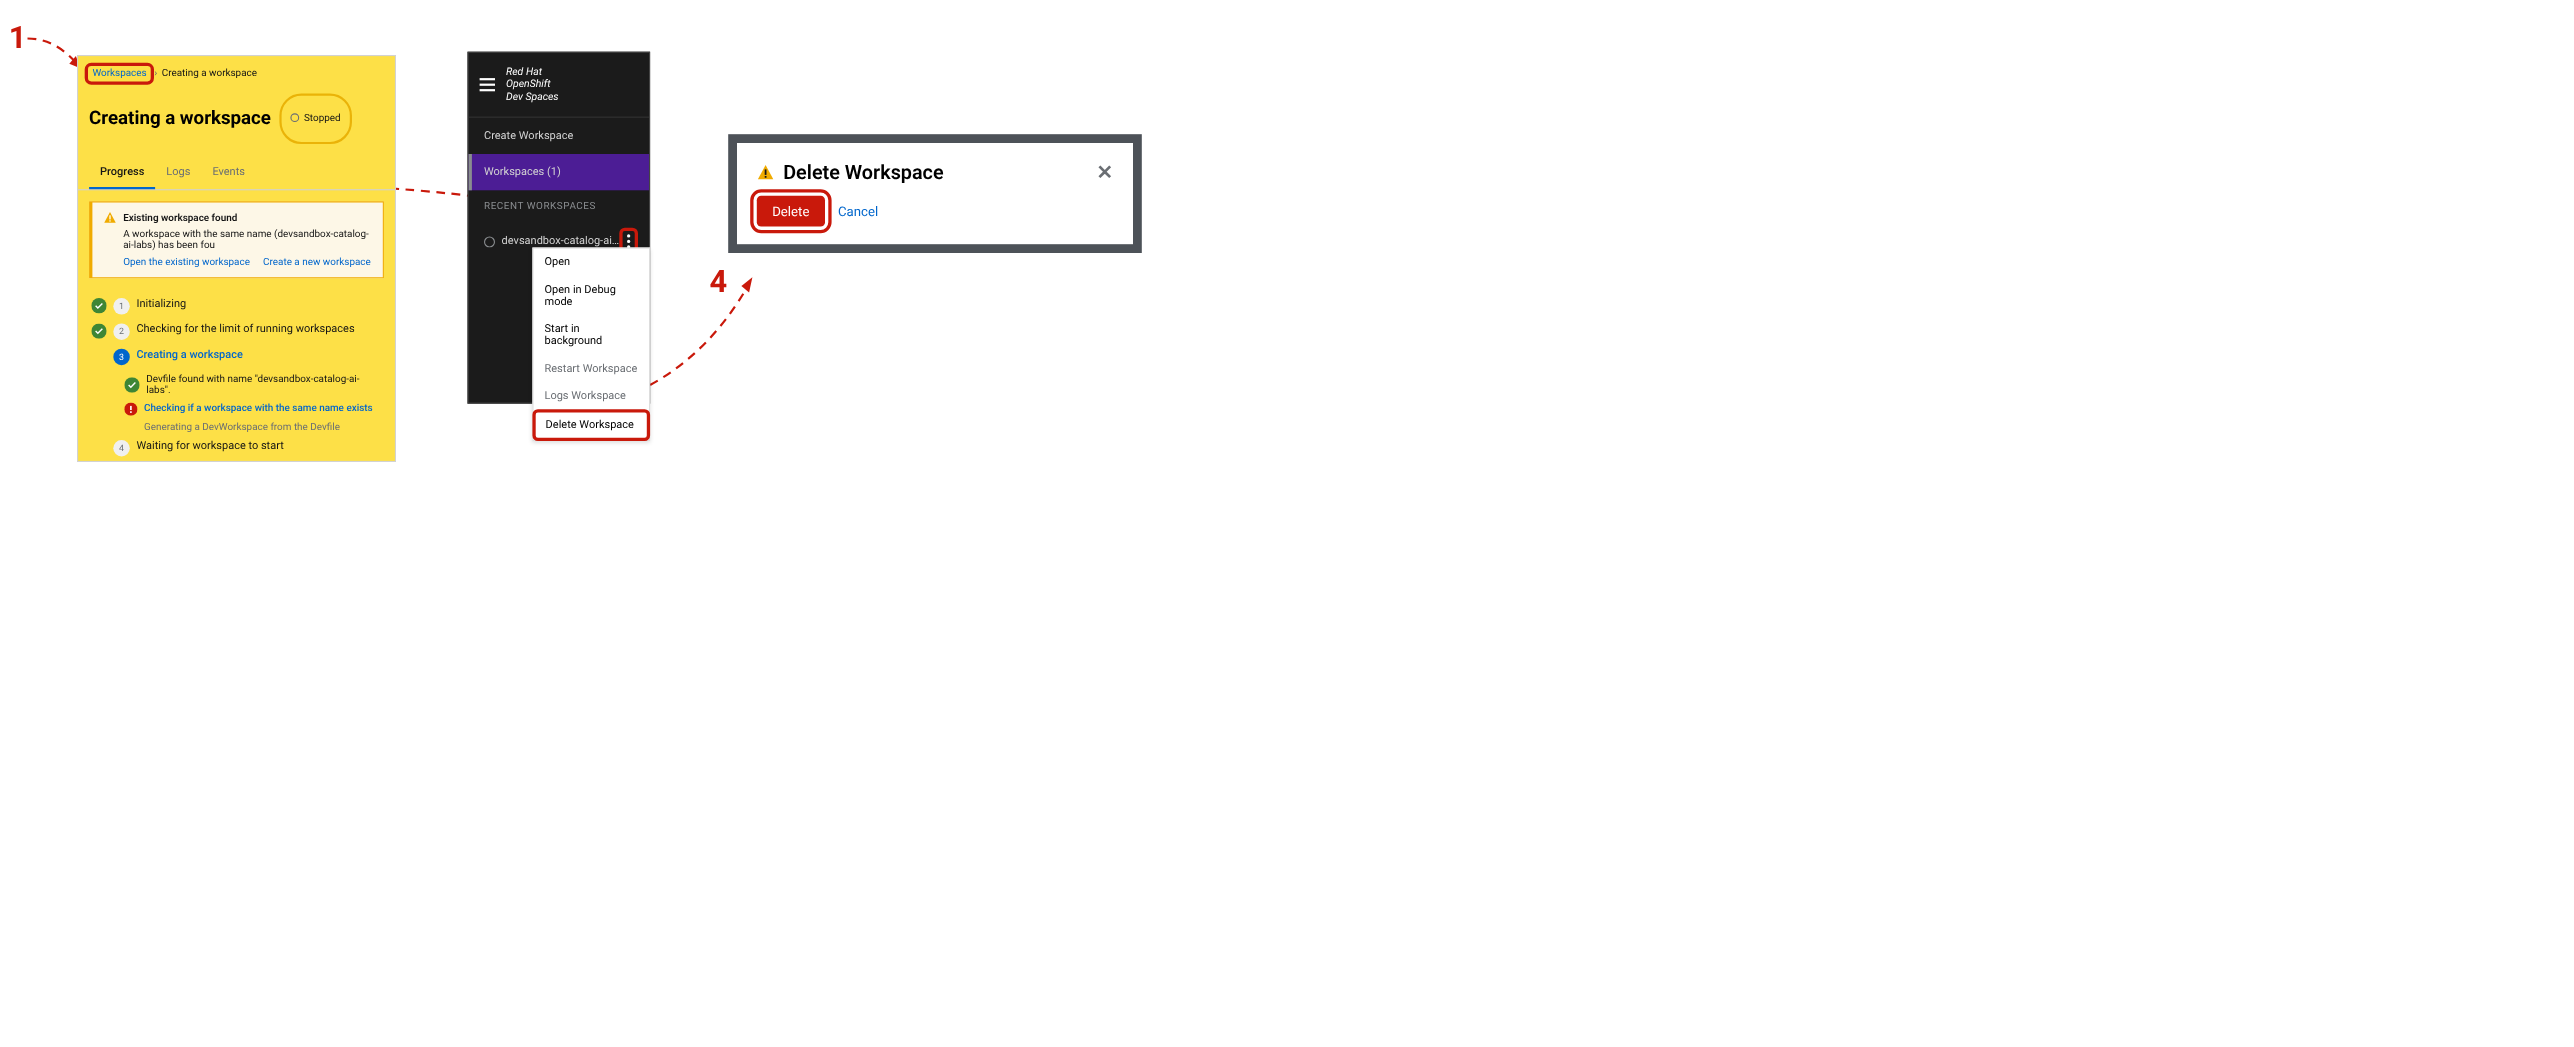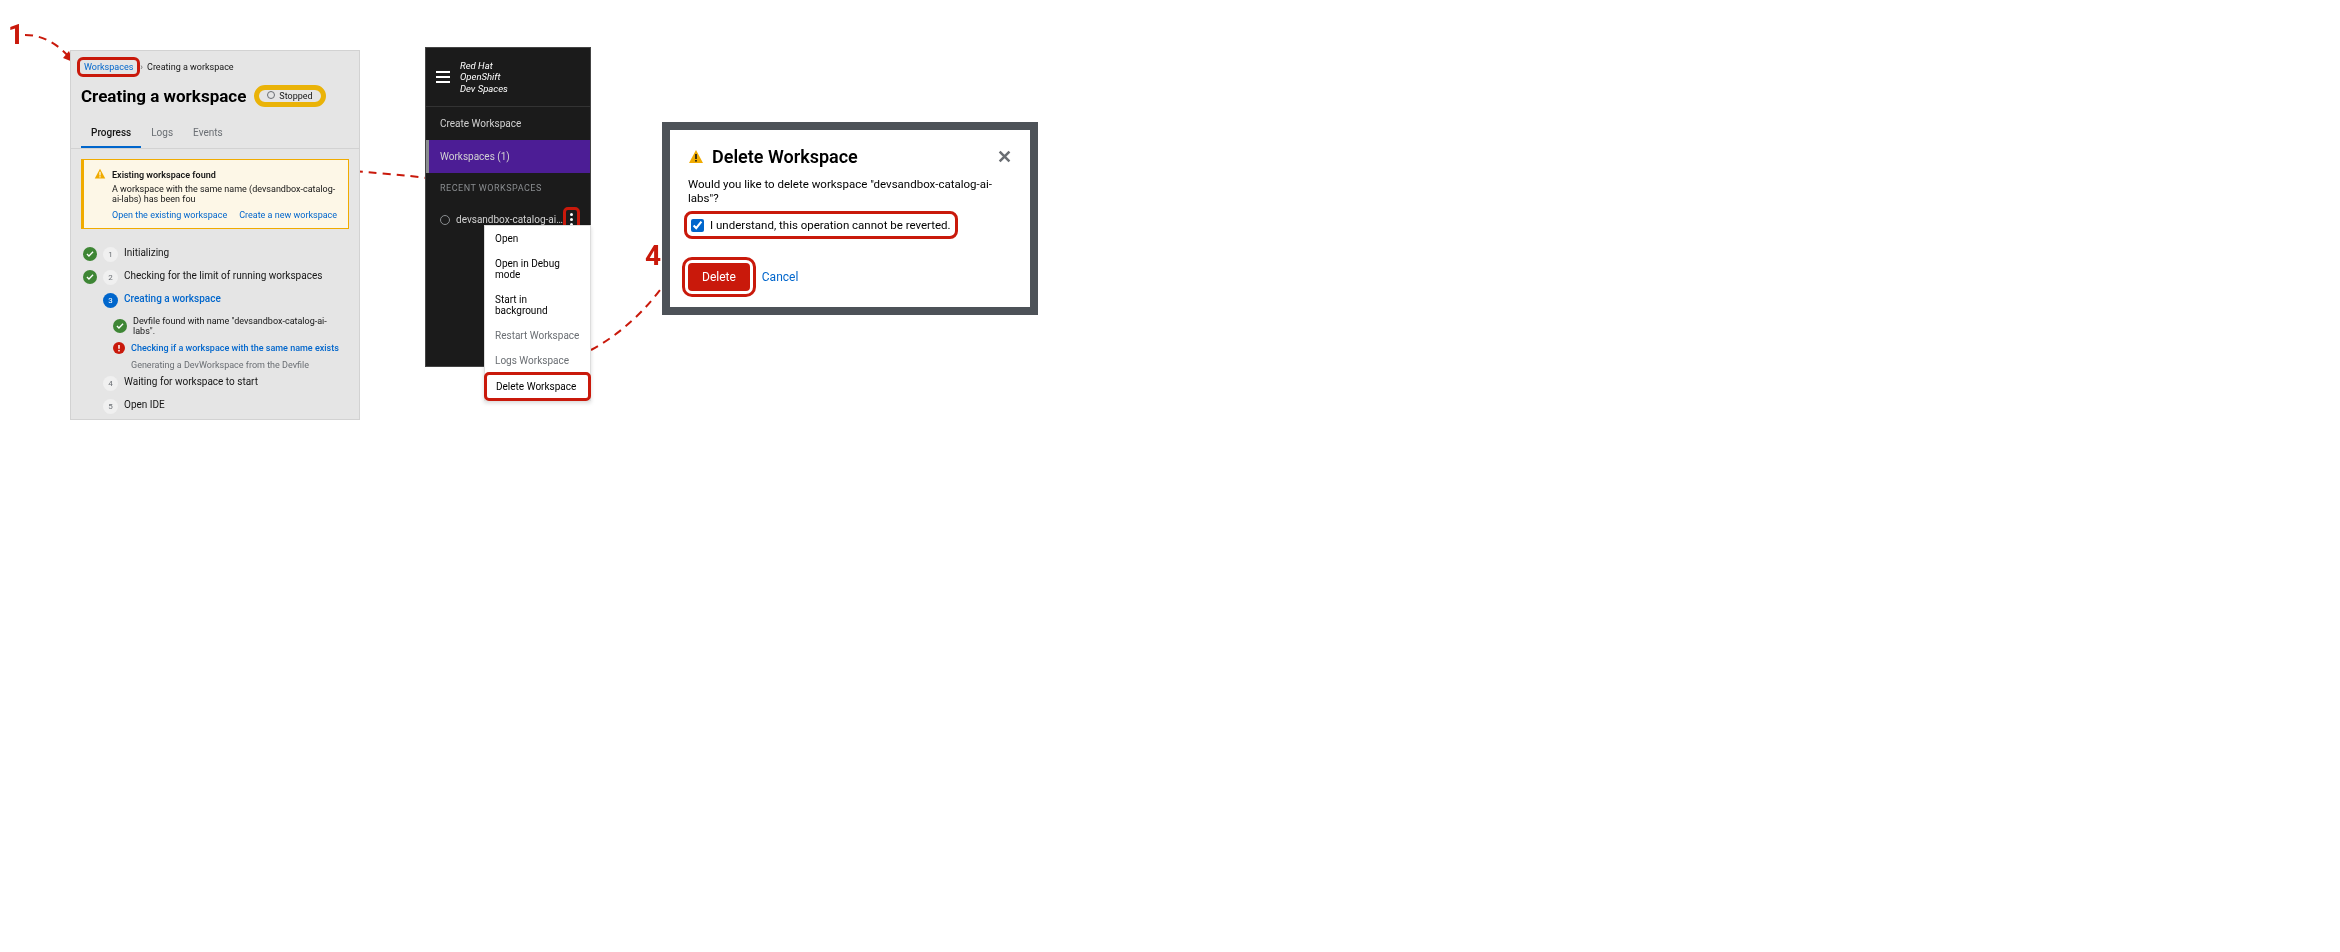--- a/index.html
+++ b/index.html
@@ -11,28 +11,28 @@
     .step2 { top: 143px; left: 560px; }
     .step3 { top: 338px; left: 453px; }
     .step4 { top: 239px; left: 645px; }
     
     
     .arrow-svg { position: absolute; pointer-events: none; }
     .arrow-path { stroke: #c9190b; stroke-width: 2; fill: none; stroke-dasharray: 8 6; }
     .arrow-head { fill: #c9190b; }
     
     
-    .panel1 { position: absolute; top: 50px; left: 70px; width: 290px; height: 370px; border: 1px solid #d2d2d2; background: #e5e5e5; overflow: hidden; }
+    .panel1 { position: absolute; top: 50px; left: 70px; width: 290px; height: 370px; border: 1px solid #d2d2d2; background: #fde047; overflow: hidden; }
     .bc { padding: 8px 10px; display: flex; align-items: center; gap: 4px; font-size: 9px; }
     .bc-link { color: #0066cc; border: 3px solid #c9190b; border-radius: 6px; padding: 2px 4px; margin: -2px -4px; }
     .bc-sep { color: #666; }
     .bc-cur { color: #151515; }
     .title-row { padding: 2px 10px 12px; display: flex; align-items: center; gap: 8px; }
     .title { font-size: 17px; font-weight: 700; }
-    .status-pill { border: 5px solid #eab308; border-radius: 20px; padding: 1px 8px; display: flex; align-items: flex-start; gap: 4px; font-size: 9px; color: #151515; }
+    .status-pill { border: 2px solid #eab308; border-radius: 20px; padding: 16px 8px; display: flex; align-items: flex-start; gap: 4px; font-size: 9px; color: #151515; }
     .circle-icon { width: 8px; height: 8px; border: 1px solid #6a6e73; border-radius: 50%; }
     .tabs { display: flex; border-bottom: 1px solid #d2d2d2; padding: 0 10px; }
     .tab { padding: 8px 10px; font-size: 10px; color: #6a6e73; cursor: pointer; }
     .tab.active { color: #151515; font-weight: 500; border-bottom: 2px solid #0066cc; }
     .alert { margin: 10px; background: #fdf7e7; border: 1px solid #f0ab00; border-left-width: 3px; padding: 8px 10px; font-size: 9px; }
     .alert-head { display: flex; align-items: flex-end; gap: 6px; }
     .alert-title { font-weight: 600; color: #151515; }
     .warn-icon { width: 12px; height: 12px; }
     .alert-desc { color: #151515; margin: 4px 0 6px 18px; }
     .alert-links { display: flex; gap: 12px; margin-left: 18px; }
@@ -243,24 +243,17 @@
     <div class="dlg-title-row">
       <svg class="warn-tri" viewBox="0 0 16 16">
           <path fill="#f0ab00" d="M8 1l7 13H1z"></path>
           <rect x="7.2" y="5" width="1.6" height="5" fill="#151515"></rect>
           <rect x="7.2" y="11" width="1.6" height="1.6" fill="#151515"></rect>
         </svg>
       <span class="dlg-title">Delete Workspace</span>
     </div>
     <span class="close-x">✕</span>
   </div>
-  <div class="dlg-body">
-    <div class="dlg-q">Would you like to delete workspace "devsandbox-catalog-ai-labs"?</div>
-    <label class="chk-row">
-      <input type="checkbox" class="chk" checked="" style="">
-      <span>I understand, this operation cannot be reverted.</span>
-    </label>
-  </div>
   <div class="dlg-actions">
     <button class="btn-delete">Delete</button>
     <span class="btn-cancel">Cancel</span>
   </div>
 </div>
 
 </body></html>

